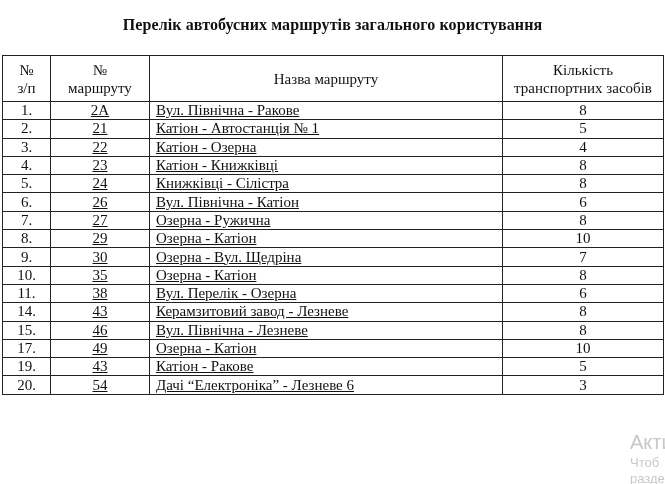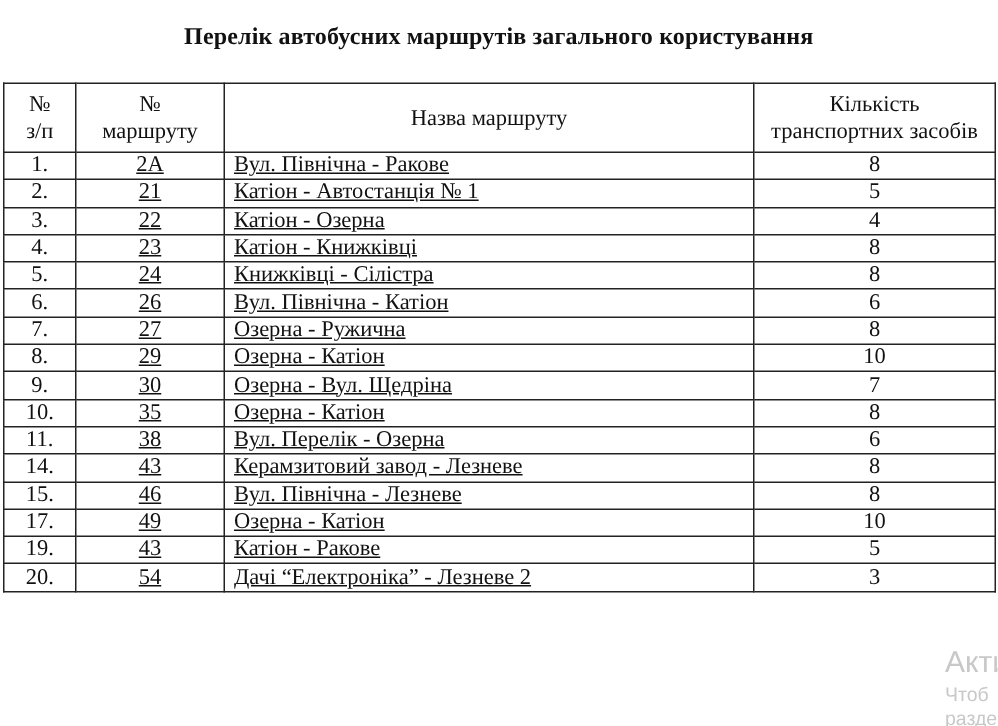--- a/index.html
+++ b/index.html
@@ -181,21 +181,21 @@
       </tr>
       <tr>
         <td class="c-num">19.</td>
         <td class="c-route">43</td>
         <td class="c-name">Катіон - Ракове</td>
         <td class="c-count">5</td>
       </tr>
       <tr>
         <td class="c-num">20.</td>
         <td class="c-route">54</td>
-        <td class="c-name">Дачі “Електроніка” - Лезневе 2</td>
+        <td class="c-name">Дачі “Електроніка” - Лезневе 6</td>
         <td class="c-count">3</td>
       </tr>
     </tbody>
 </table>
 
 <div class="watermark">
   <span class="wm-line1">Акти</span>
   <span class="wm-line2">Чтоб</span>
   <span class="wm-line3">разде</span>
 </div>

